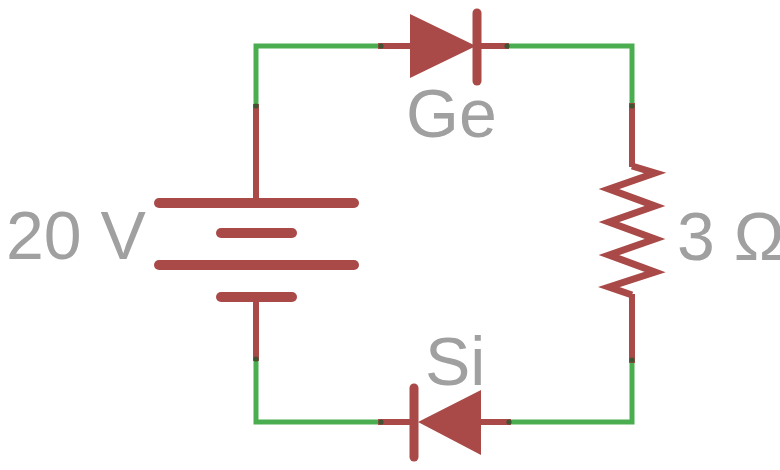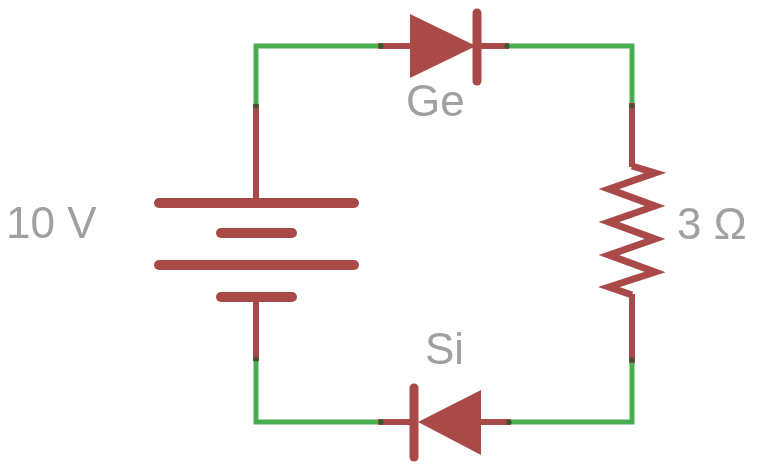--- a/index.html
+++ b/index.html
@@ -51,21 +51,21 @@
     fill: none;
     stroke: var(--color-component, #a94a48);
     stroke-width: 7;
     stroke-linejoin: miter;
   }
   .junction {
     fill: var(--color-junction, #3e5432);
   }
   .label {
     position: absolute;
-    font-size: 44px;
+    font-size: 68px;
     line-height: 1;
     color: var(--color-label, #a0a0a0);
     white-space: nowrap;
     user-select: none;
   }
 </style>
 </head>
 <body>
 
 <div class="canvas">
@@ -113,21 +113,21 @@
       <circle class="junction" cx="381" cy="46" r="2.6"></circle>
       <circle class="junction" cx="507" cy="46" r="2.6"></circle>
       <circle class="junction" cx="632" cy="106" r="2.6"></circle>
       <circle class="junction" cx="256" cy="359" r="2.6"></circle>
       <circle class="junction" cx="632" cy="360" r="2.6"></circle>
       <circle class="junction" cx="381" cy="422" r="2.6"></circle>
       <circle class="junction" cx="509" cy="422" r="2.6"></circle>
     </g>
   </svg>
 
-  <div class="label" style="left:6px;   top:201px;">10 V</div>
+  <div class="label" style="left:6px;   top:201px;">20 V</div>
 
   <div class="label" style="left:406px; top:79px;">Ge</div>
 
   <div class="label" style="left:677px; top:202px;">3 Ω</div>
 
   <div class="label" style="left:425px; top:327px;">Si</div>
 
 </div>
 
 </body></html>

